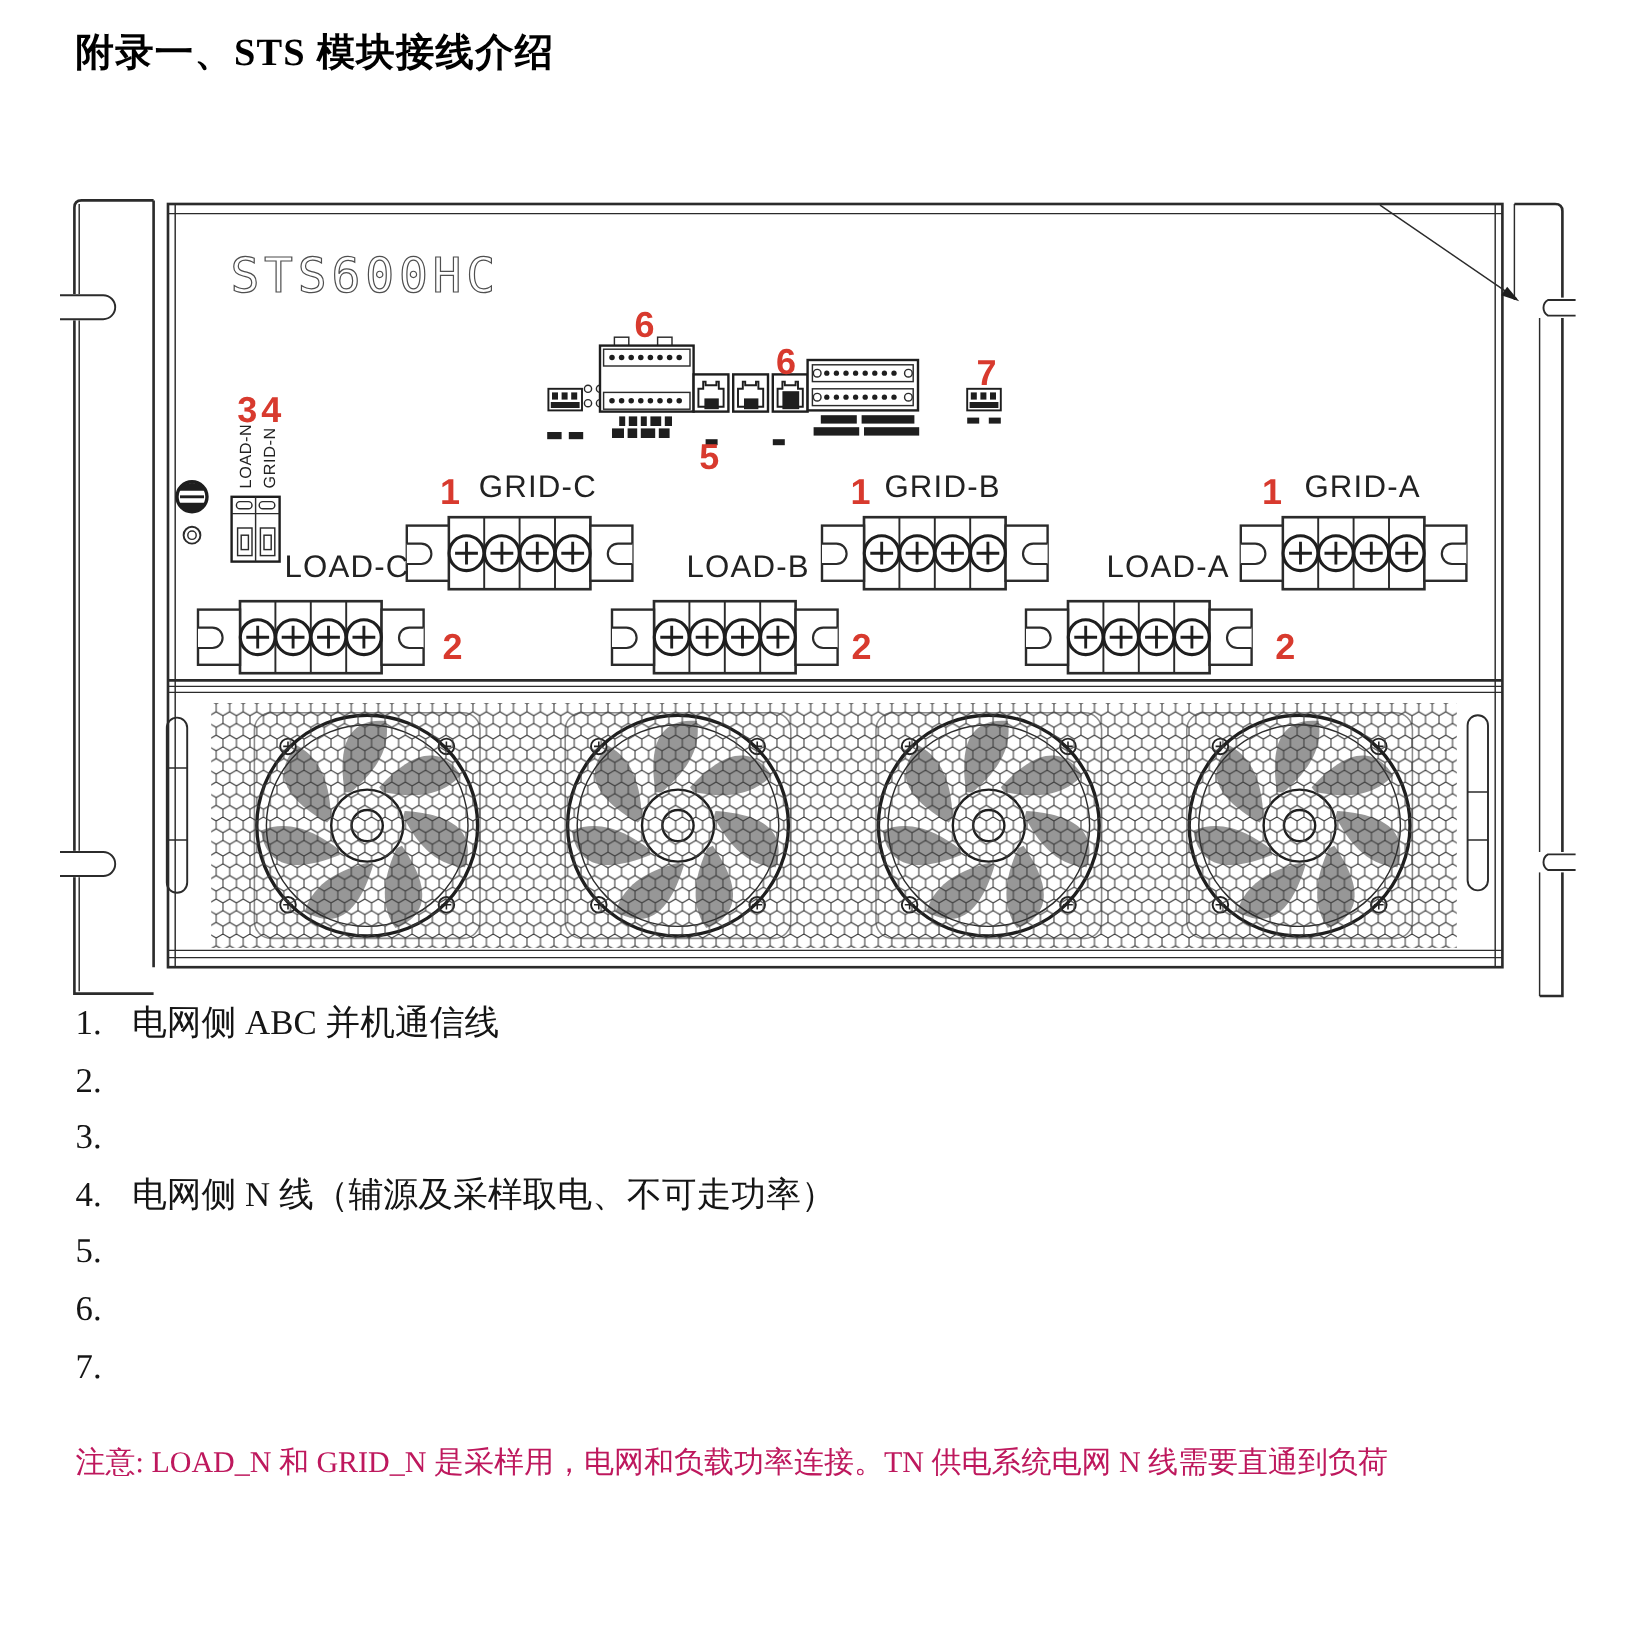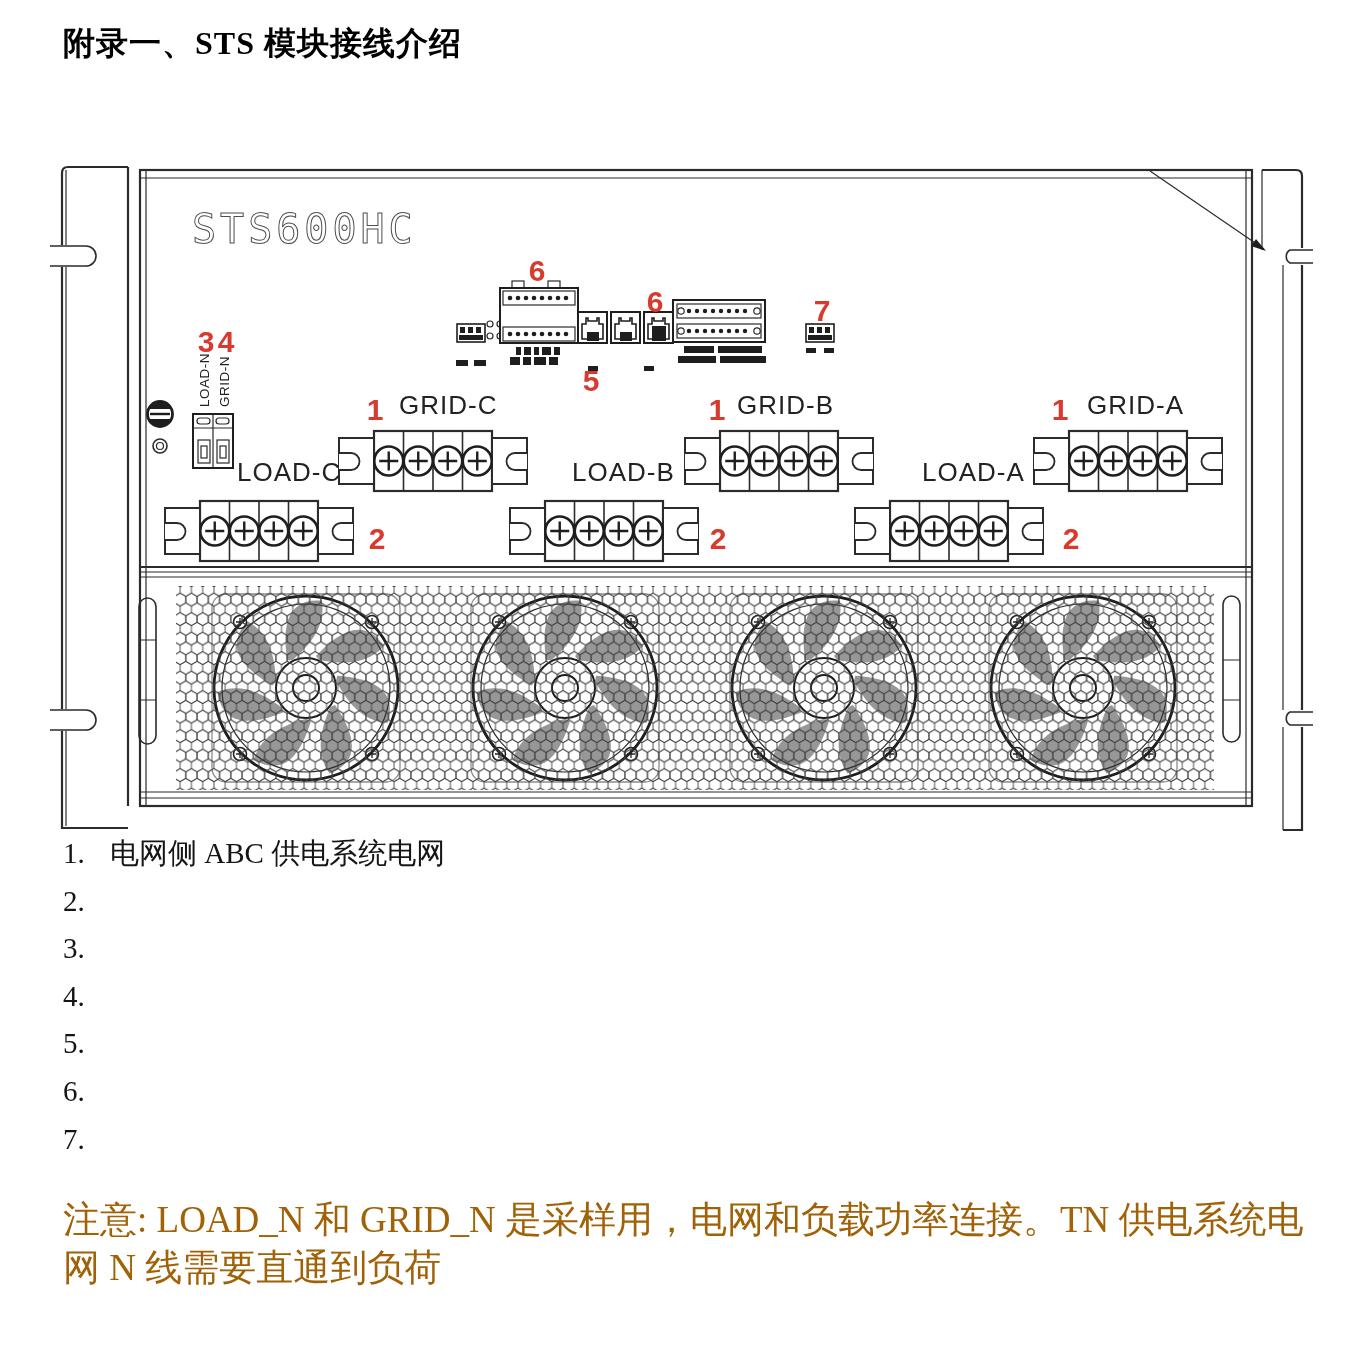--- a/index.html
+++ b/index.html
@@ -13,21 +13,21 @@
     position:absolute; left:63px; top:22px; margin:0;
     font-size:32px; font-weight:bold; letter-spacing:1px; color:#000;
     font-family:"Liberation Serif","DejaVu Serif",serif;
   }
   .diagram-svg { position:absolute; left:0; top:0; }
   .legend { position:absolute; left:63px; top:830px; width:1270px; }
   .lg-item { display:flex; font-size:29px; line-height:47.6px; color:#151515; }
   .lg-item .num { display:inline-block; width:47px; flex:0 0 47px; }
   .note {
     position:absolute; left:63px; top:1196px; width:1262px;
-    font-size:37px; line-height:48px; color:#a16207;
+    font-size:25px; line-height:48px; color:#be185d;
   }
   
   .ln  { stroke:var(--ink); stroke-width:1.2; fill:none; }
   .ln2 { stroke:var(--ink); stroke-width:2.2; fill:none; }
   .lnt { stroke:var(--ink); stroke-width:1.6; fill:none; }
   .red { fill:var(--red); font:bold 30px "Liberation Sans","DejaVu Sans",sans-serif; }
   .lbl { fill:#222; font:26px "Liberation Sans","DejaVu Sans",sans-serif; letter-spacing:1px; }
   .vlbl{ fill:#222; font:13.5px "Liberation Sans","DejaVu Sans",sans-serif; letter-spacing:.5px; }
   .cad { font:40px "DejaVu Sans Mono",monospace; fill:none; stroke:#4f4f4f;
          stroke-width:1; letter-spacing:4px; }
@@ -315,30 +315,31 @@
       <g>
         <rect x="1223" y="596" width="17" height="146" rx="8.5" fill="#fff" class="lnt"></rect>
         <path class="ln" d="M1223,660 H1240 M1223,700 H1240"></path>
       </g>
     </g>
   </svg>
 
   <div class="legend">
     <div class="lg-item">
       <span class="num">1.</span>
-      <span>电网侧 ABC 供电系统电网</span>
+      <span>电网侧 ABC 并机通信线</span>
     </div>
     <div class="lg-item">
       <span class="num">2.</span>
     </div>
     <div class="lg-item">
       <span class="num">3.</span>
     </div>
     <div class="lg-item">
       <span class="num">4.</span>
+      <span>电网侧 N 线（辅源及采样取电、不可走功率）</span>
     </div>
     <div class="lg-item">
       <span class="num">5.</span>
     </div>
     <div class="lg-item">
       <span class="num">6.</span>
     </div>
     <div class="lg-item">
       <span class="num">7.</span>
     </div>

